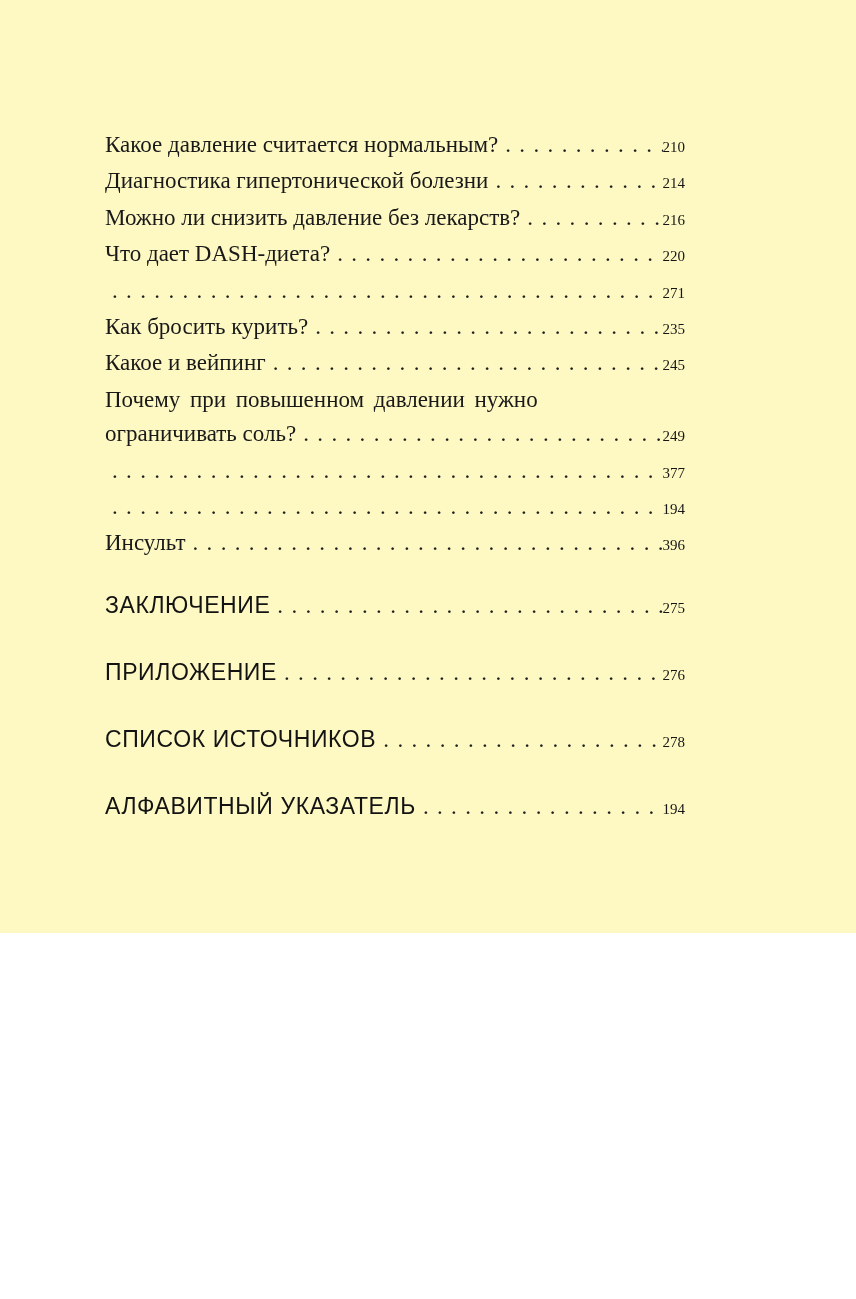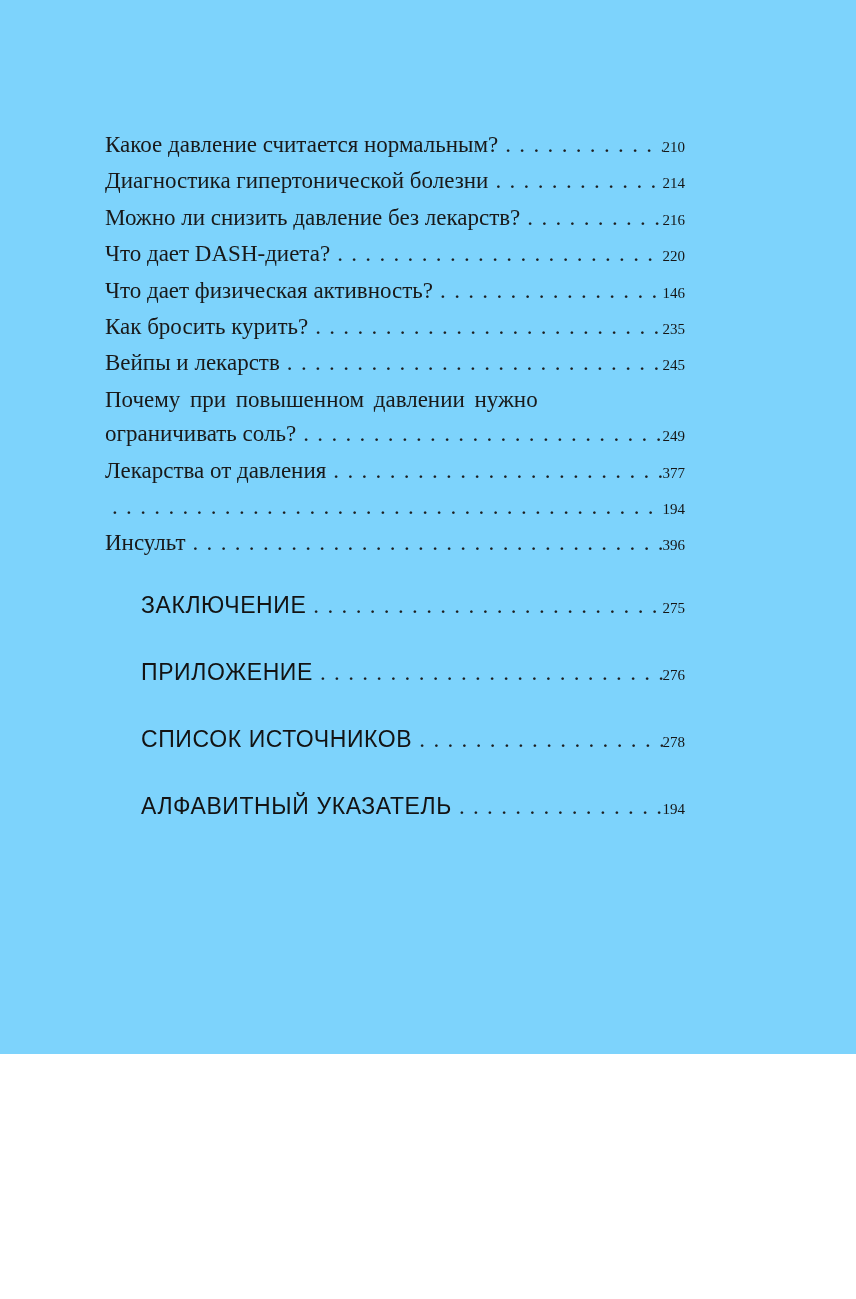--- a/index.html
+++ b/index.html
@@ -3,22 +3,22 @@
 <meta charset="utf-8">
 <style>
   html, body {
     margin: 0;
     padding: 0;
     background: #ffffff;
   }
   .page {
     position: relative;
     width: 856px;
-    height: 1054px;
-    background: #7dd3fc;
+    height: 933px;
+    background: #fef9c3;
     overflow: hidden;
   }
   .toc {
     position: absolute;
     left: 105px;
     top: 128px;
     width: 580px;
     color: #191919;
   }
   .entries {
@@ -63,21 +63,20 @@
     margin-top: 29.6px;
   }
   .section-row:first-child {
     margin-top: 25px;
   }
   .section-row .title {
     font-family: "Liberation Sans", sans-serif;
     font-size: 23px;
     letter-spacing: 0.6px;
     color: #131313;
-    margin-left: 36px;
   }
 </style>
 </head>
 <body>
 
 <div class="page">
   <div class="toc">
     <div class="entries" id="toc-entries">
         <div class="row">
           <span class="title">Какое давление считается нормальным?</span>
@@ -93,44 +92,42 @@
           <span class="title">Можно ли снизить давление без лекарств?</span>
           <span class="dots" aria-hidden="true">. . . . . . . . . . . . . . . . . . . . . . . . . . . . . . . . . . . . . . . . . . . . . . . . . . . . . . . . . . . . </span>
           <span class="pageno">216</span>
         </div>
         <div class="row">
           <span class="title">Что дает DASH-диета?</span>
           <span class="dots" aria-hidden="true">. . . . . . . . . . . . . . . . . . . . . . . . . . . . . . . . . . . . . . . . . . . . . . . . . . . . . . . . . . . . </span>
           <span class="pageno">220</span>
         </div>
         <div class="row">
-          <span class="title">Что дает физическая активность?</span>
           <span class="dots" aria-hidden="true">. . . . . . . . . . . . . . . . . . . . . . . . . . . . . . . . . . . . . . . . . . . . . . . . . . . . . . . . . . . . </span>
-          <span class="pageno">146</span>
+          <span class="pageno">271</span>
         </div>
         <div class="row">
           <span class="title">Как бросить курить?</span>
           <span class="dots" aria-hidden="true">. . . . . . . . . . . . . . . . . . . . . . . . . . . . . . . . . . . . . . . . . . . . . . . . . . . . . . . . . . . . </span>
           <span class="pageno">235</span>
         </div>
         <div class="row">
-          <span class="title">Вейпы и лекарств</span>
+          <span class="title">Какое и вейпинг</span>
           <span class="dots" aria-hidden="true">. . . . . . . . . . . . . . . . . . . . . . . . . . . . . . . . . . . . . . . . . . . . . . . . . . . . . . . . . . . . </span>
           <span class="pageno">245</span>
         </div>
         <div class="row wrap-line">
           <span class="title">Почему при повышенном давлении нужно</span>
         </div>
         <div class="row">
           <span class="title">ограничивать соль?</span>
           <span class="dots" aria-hidden="true">. . . . . . . . . . . . . . . . . . . . . . . . . . . . . . . . . . . . . . . . . . . . . . . . . . . . . . . . . . . . </span>
           <span class="pageno">249</span>
         </div>
         <div class="row">
-          <span class="title">Лекарства от давления</span>
           <span class="dots" aria-hidden="true">. . . . . . . . . . . . . . . . . . . . . . . . . . . . . . . . . . . . . . . . . . . . . . . . . . . . . . . . . . . . </span>
           <span class="pageno">377</span>
         </div>
         <div class="row">
           <span class="dots" aria-hidden="true">. . . . . . . . . . . . . . . . . . . . . . . . . . . . . . . . . . . . . . . . . . . . . . . . . . . . . . . . . . . . </span>
           <span class="pageno">194</span>
         </div>
         <div class="row">
           <span class="title">Инсульт</span>
           <span class="dots" aria-hidden="true">. . . . . . . . . . . . . . . . . . . . . . . . . . . . . . . . . . . . . . . . . . . . . . . . . . . . . . . . . . . . </span>

